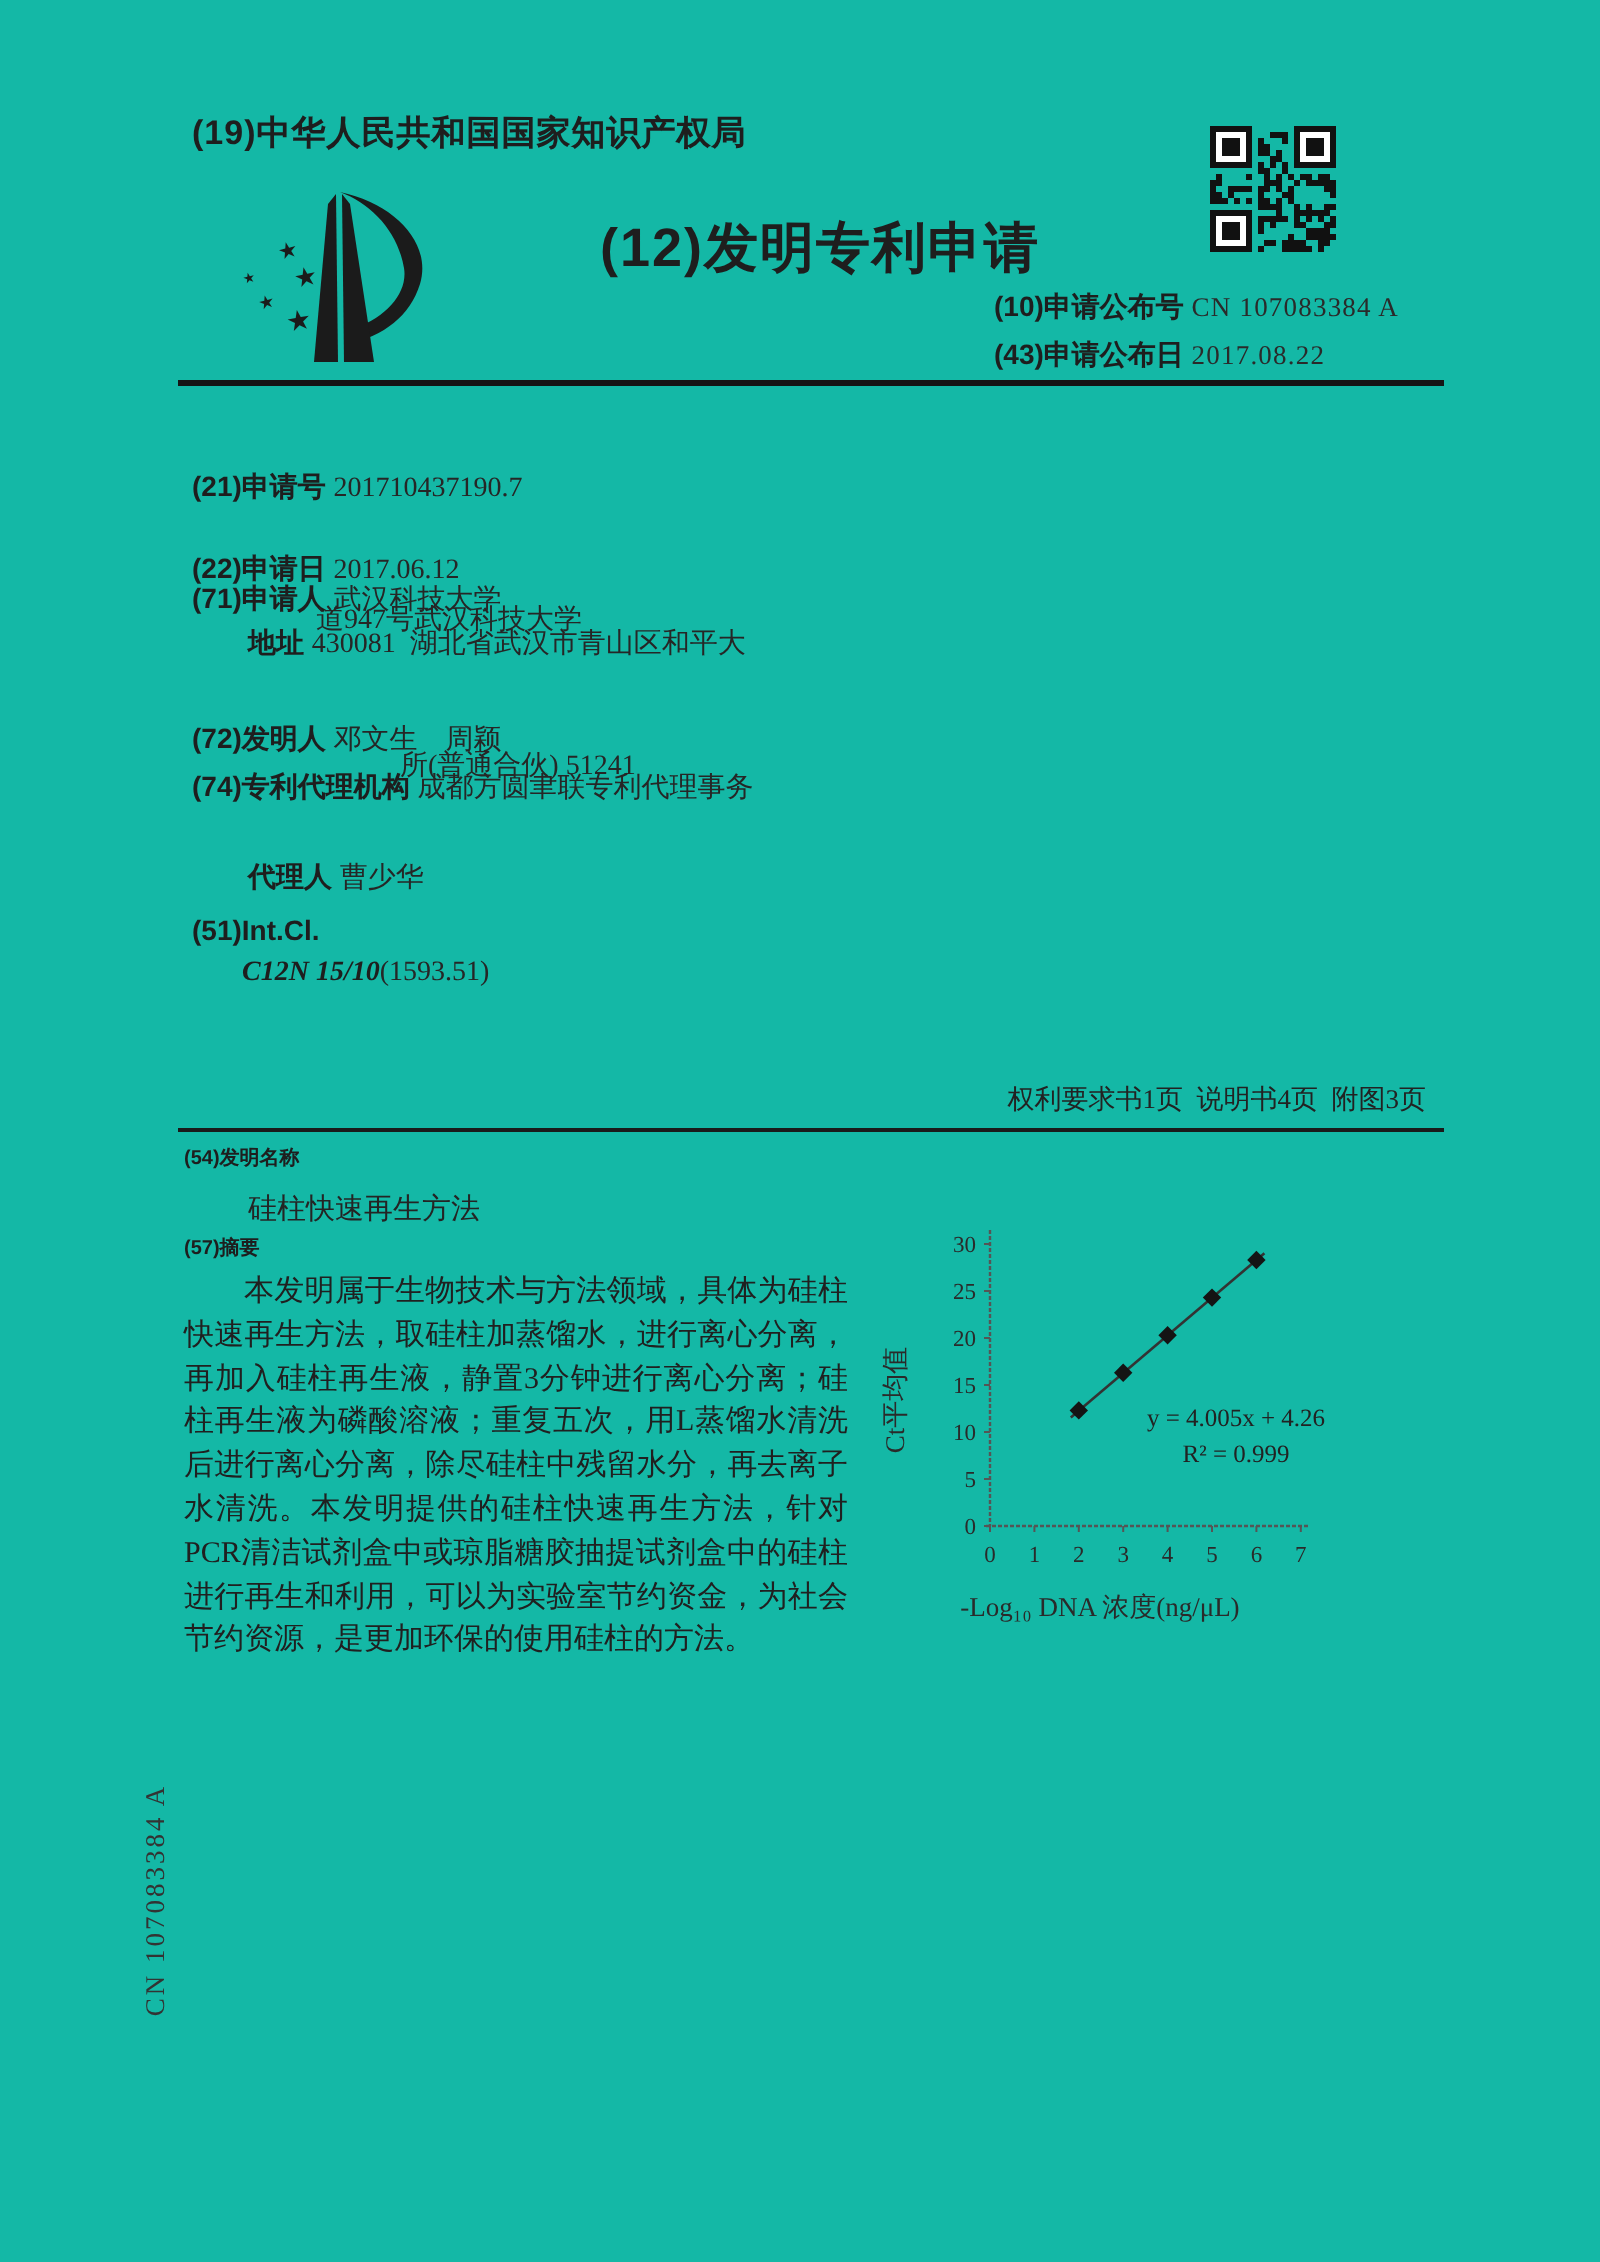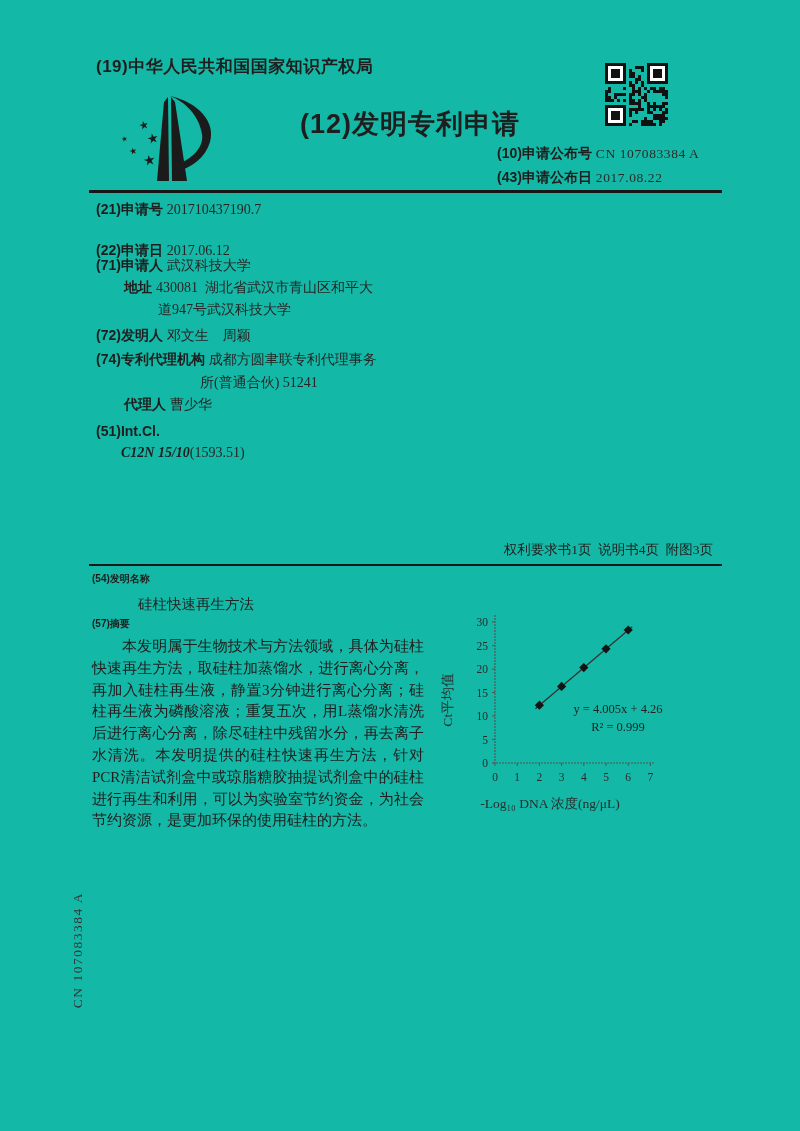--- a/index.html
+++ b/index.html
@@ -9,26 +9,26 @@
     font-family:"Liberation Serif","DejaVu Serif",serif;
   }
   .abs{position:absolute;}
   .b{font-weight:bold;font-family:"Liberation Sans","DejaVu Sans",sans-serif;}
   .office{left:96px;top:55px;font-size:17px;letter-spacing:.5px;}
   .doctype{left:272px;top:106px;font-size:27px;letter-spacing:1px;margin-left:28px;}
   .pubrow{left:497px;font-size:14px;white-space:pre;text-align:right;}
   .pubrow .val{font-size:13.5px;letter-spacing:.6px;color:#2a2a2a;}
   .hr1{left:89px;top:190px;width:633px;height:3px;background:#151515;}
   .hr2{left:89px;top:564px;width:633px;height:2px;background:#1a1a1a;}
-  .brow{left:96px;font-size:14px;white-space:pre;}
+  .brow{left:96px;font-size:14px;white-space:pre;margin-top:34px;}
   .brow .val{color:#262626;}
   .sub{font-size:14px;white-space:pre;color:#262626;}
   .pagesinfo{top:541px;right:87px;font-size:13.5px;white-space:pre;color:#222;}
   .sechead{left:92px;font-size:10px;}
-  .invtitle{left:124px;font-size:14.5px;color:#242424;margin-left:14px;}
+  .invtitle{left:124px;font-size:14.5px;color:#242424;}
   .abstract{
     left:92px;top:636px;width:332px;font-size:15px;line-height:21.8px;
     text-align:justify;text-indent:2em;color:#202020;
   }
   .italic{font-style:italic;font-weight:bold;font-family:"Liberation Serif","DejaVu Serif",serif;}
   .vertpub{
     left:8px;top:942px;width:140px;height:16px;
     transform:rotate(-90deg);transform-origin:center;
     font-size:13.5px;letter-spacing:1.5px;color:#333;text-align:center;white-space:pre;
   }

